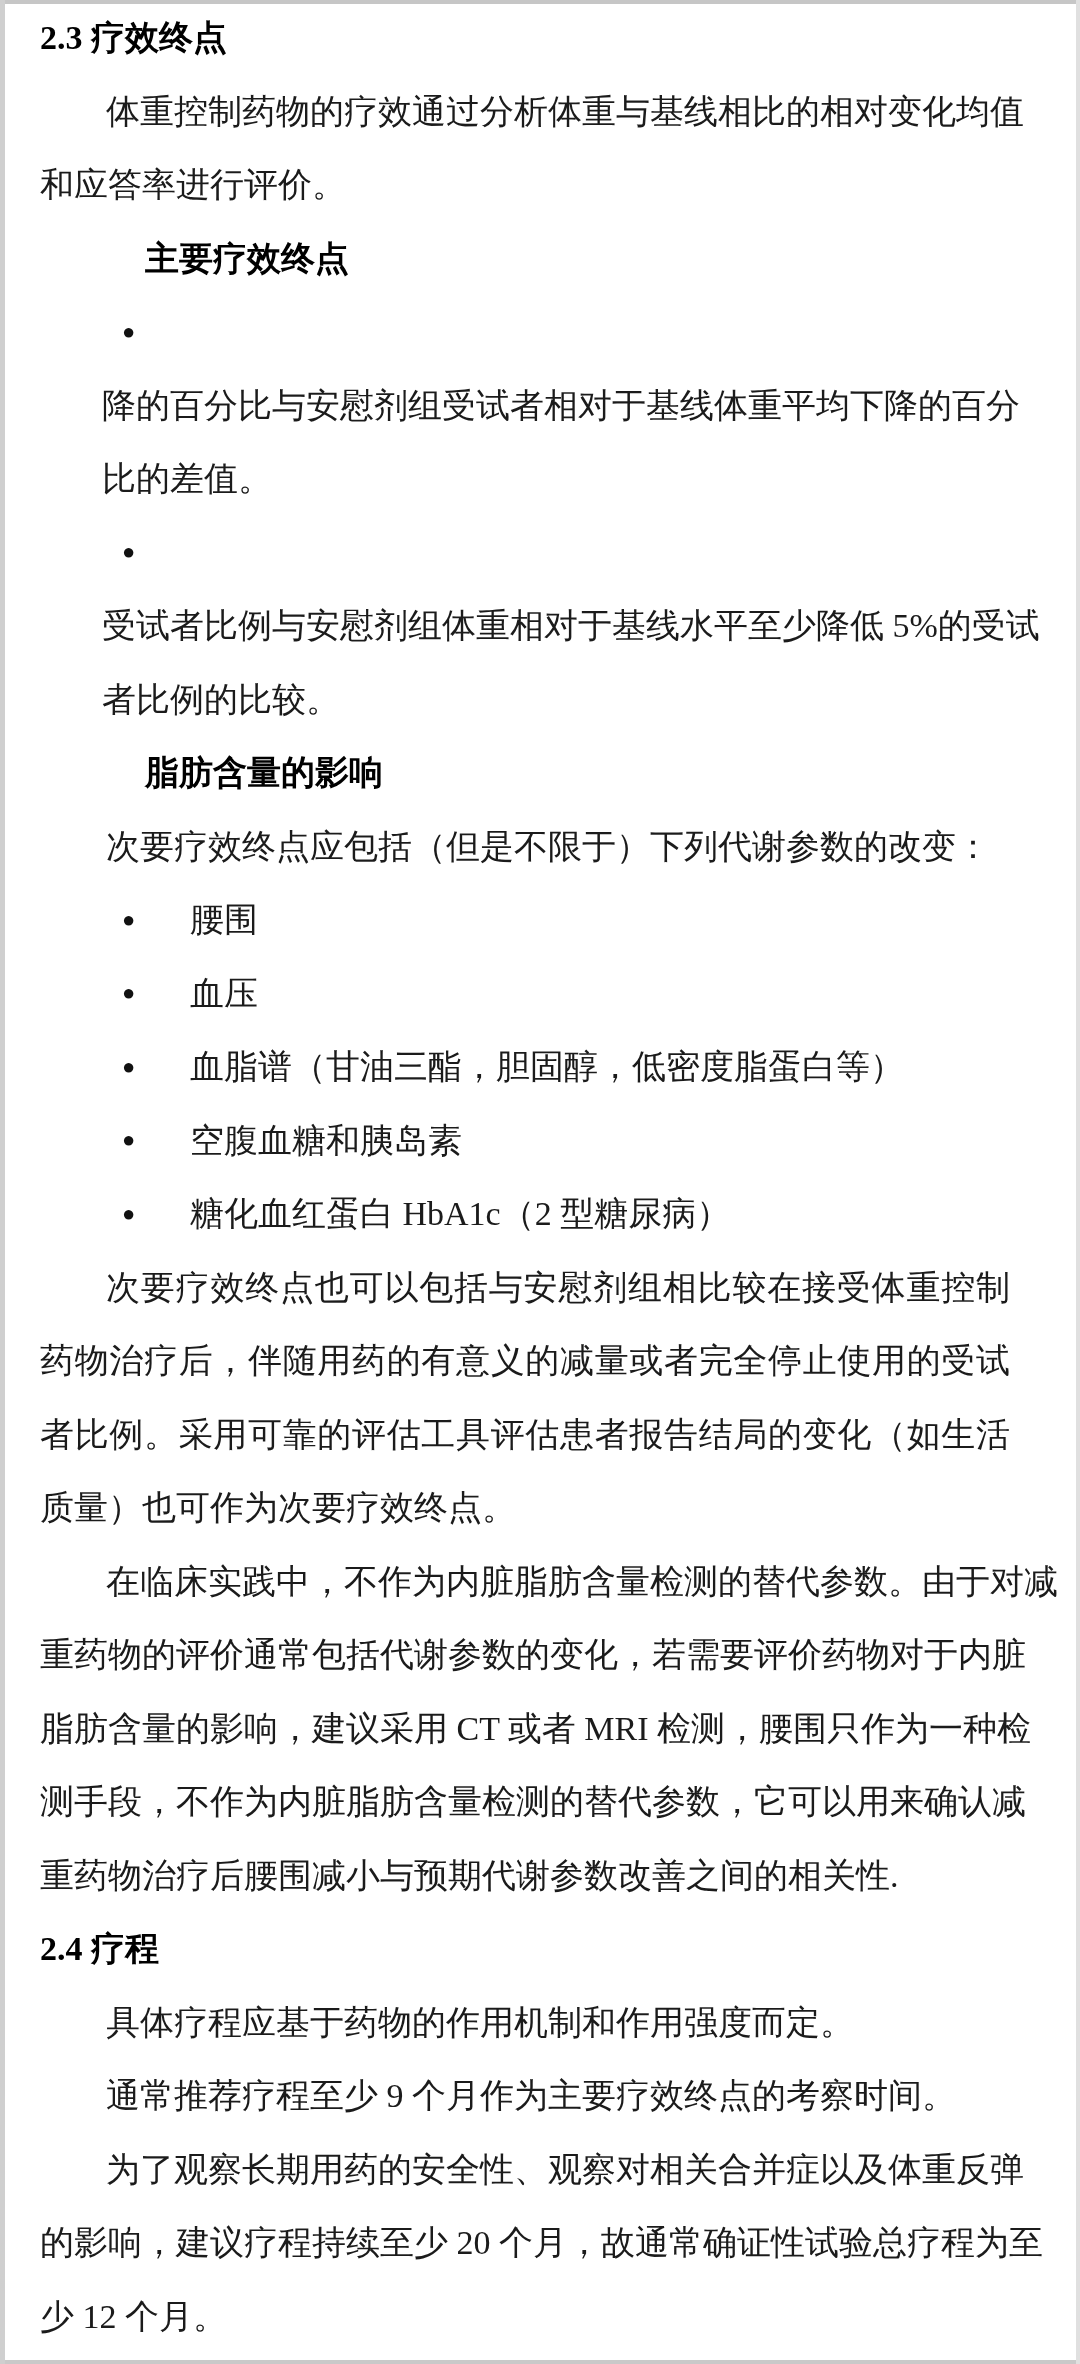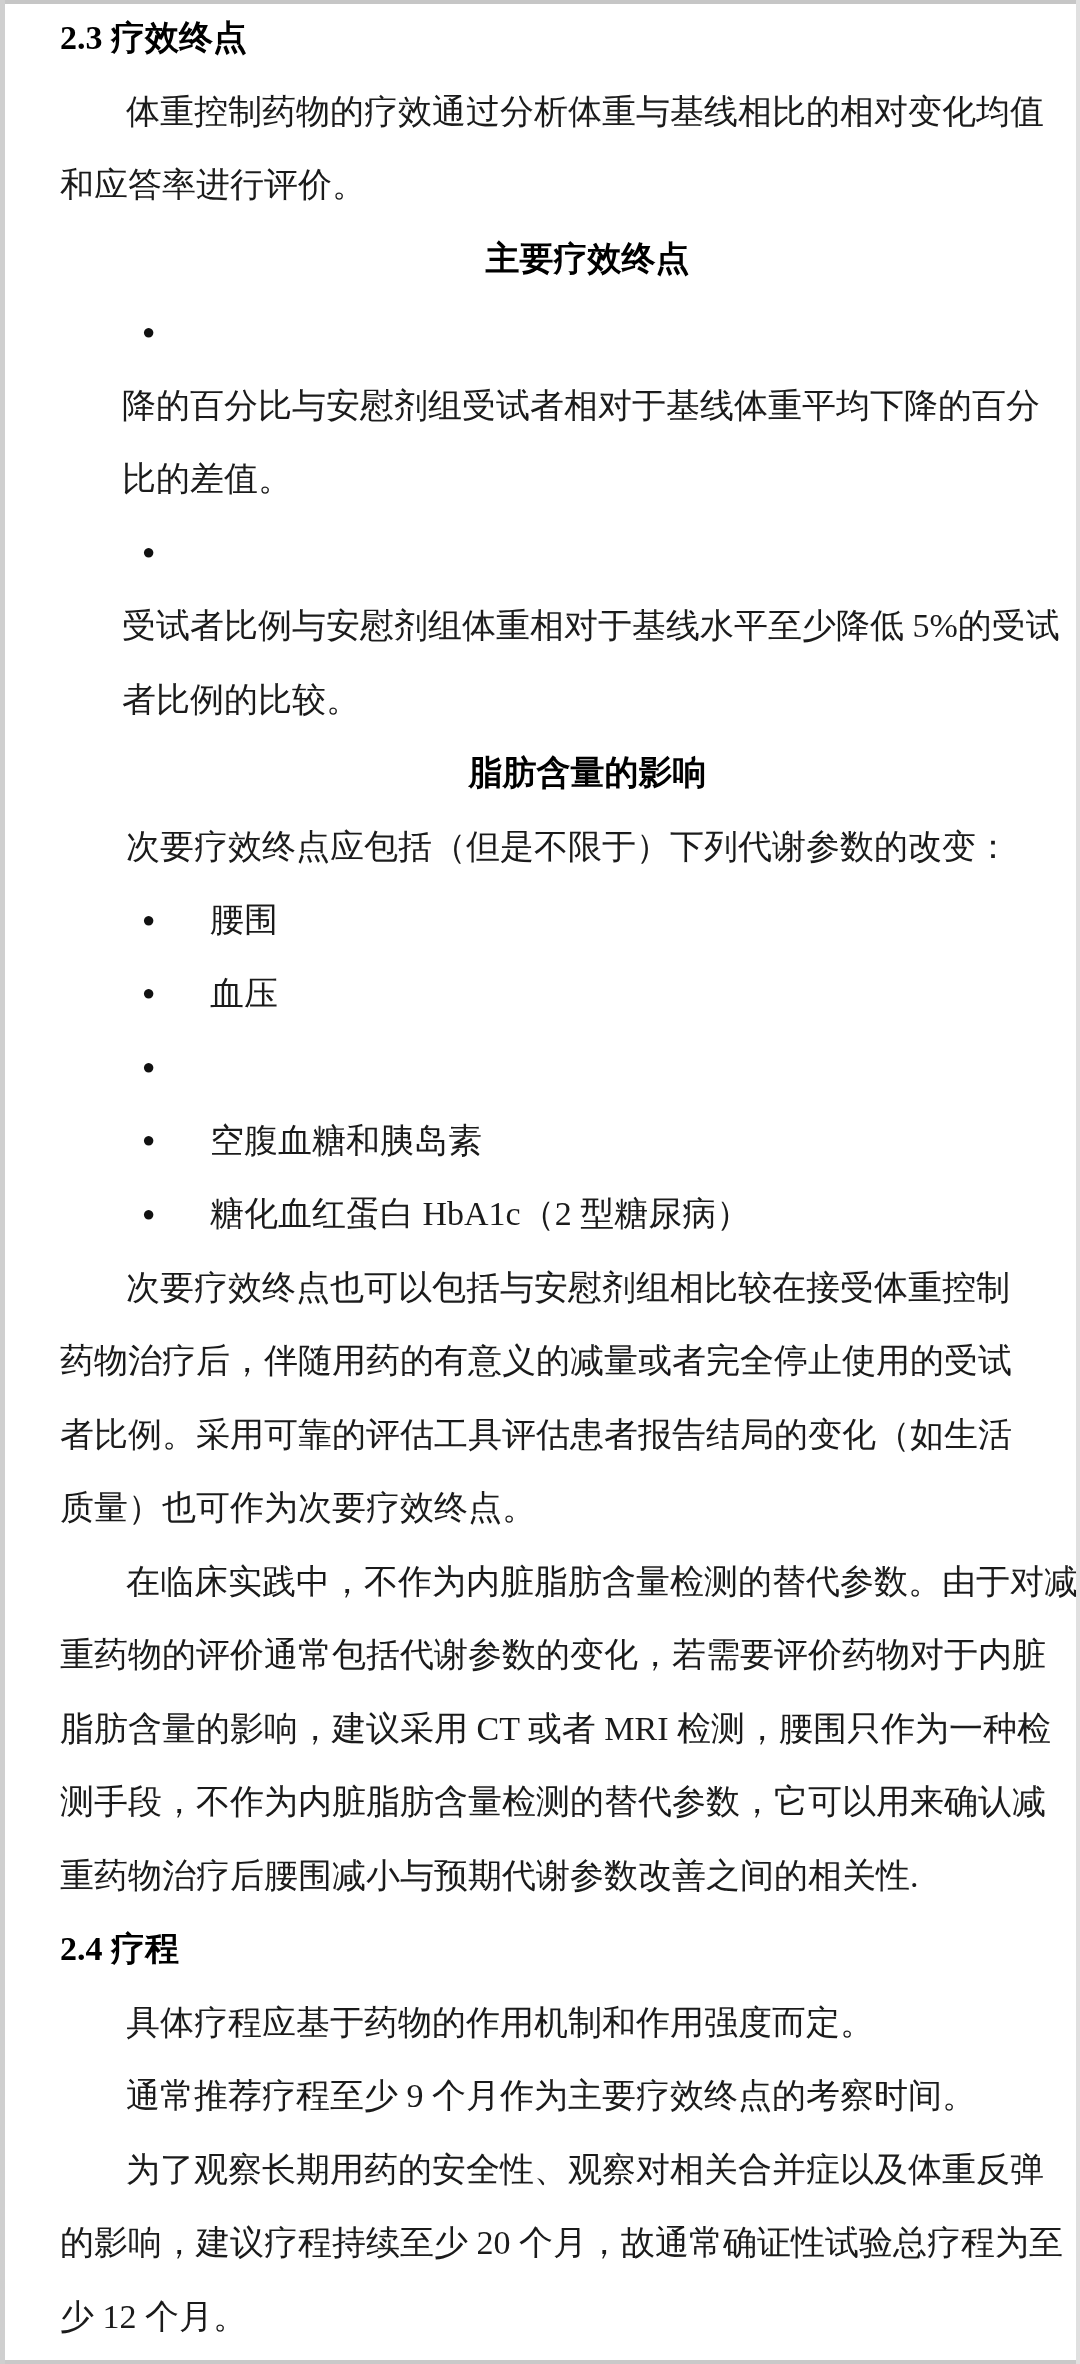--- a/index.html
+++ b/index.html
@@ -13,31 +13,30 @@
     color: #1b1b1b;
     box-sizing: border-box;
     padding: 1px 70px 0 40px;
     position: relative;
     overflow: hidden;
   }
   .line {
     position: relative;
     white-space: nowrap;
     height: 73.5px;
-    margin-left: 20px;
   }
   .justify {
     text-align: justify;
     text-align-last: justify;
   }
   .indent { text-indent: 66px; }
   .hang { padding-left: 62px; }
   .bullet-first { padding-left: 150px; }
   .heading { font-weight: bold; color: #000; }
-  .subheading { font-weight: bold; color: #000; padding-left: 105px; text-align: center; }
+  .subheading { font-weight: bold; color: #000; padding-left: 105px; }
   .bullet {
     position: absolute;
     left: 82px;
     top: 50%;
     transform: translateY(-50%);
     font-size: 22px;
     line-height: 1;
     color: #111;
   }
   
@@ -73,21 +72,21 @@
 
 <div class="line indent">次要疗效终点应包括（但是不限于）下列代谢参数的改变：</div>
 
 <div class="line bullet-first">
   <span class="bullet">●</span><span>腰围</span>
 </div>
 <div class="line bullet-first">
   <span class="bullet">●</span><span>血压</span>
 </div>
 <div class="line bullet-first">
-  <span class="bullet">●</span>
+  <span class="bullet">●</span><span>血脂谱（甘油三酯，胆固醇，低密度脂蛋白等）</span>
 </div>
 <div class="line bullet-first">
   <span class="bullet">●</span><span>空腹血糖和胰岛素</span>
 </div>
 <div class="line bullet-first">
   <span class="bullet">●</span><span>糖化血红蛋白 HbA1c（2 型糖尿病）</span>
 </div>
 
 <div class="line indent justify">次要疗效终点也可以包括与安慰剂组相比较在接受体重控制</div>
 <div class="line justify">药物治疗后，伴随用药的有意义的减量或者完全停止使用的受试</div>

